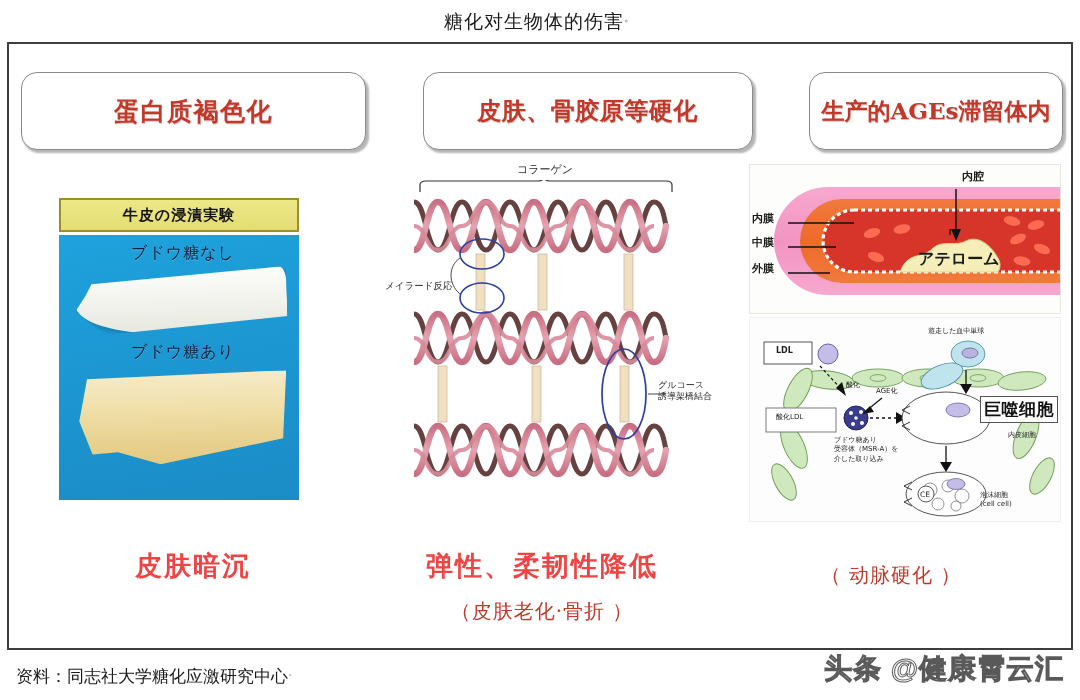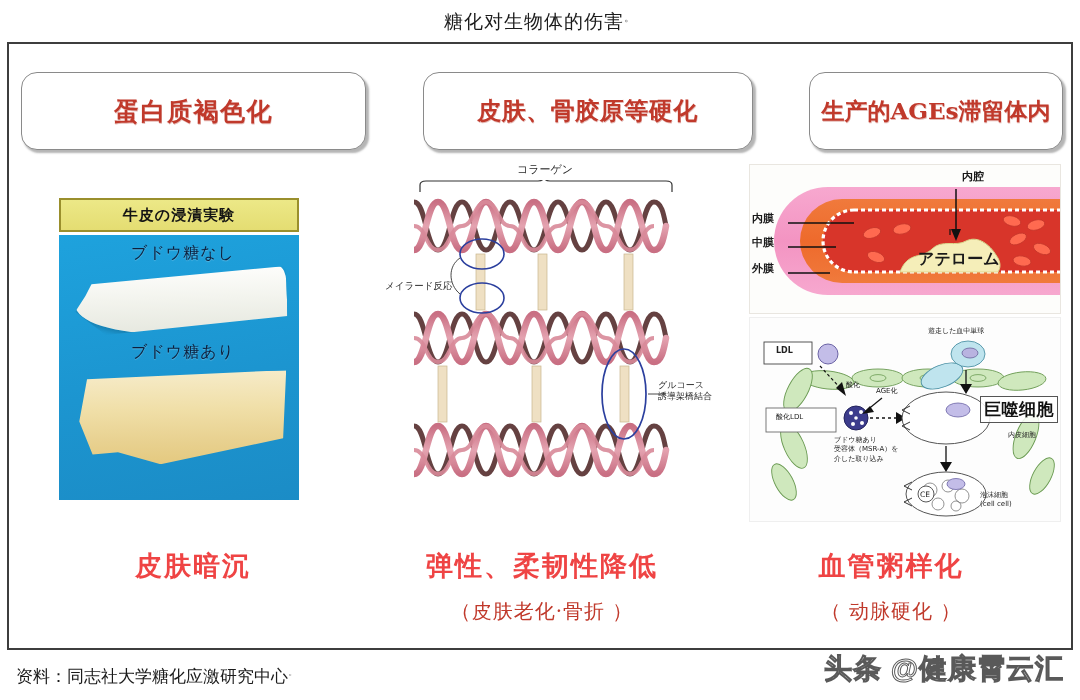--- a/index.html
+++ b/index.html
@@ -478,21 +478,20 @@
 
   <div class="captions">
     <div class="cap">
       <div class="main">皮肤暗沉</div>
     </div>
     <div class="cap">
       <div class="main">弹性、柔韧性降低</div>
       <div class="sub">（皮肤老化·骨折 ）</div>
     </div>
     <div class="cap">
-      <div class="main">血管粥样化</div>
       <div class="sub">（ 动脉硬化 ）</div>
     </div>
   </div>
 </div>
 
 <div class="footer">
   <span>资料：同志社大学糖化应激研究中心</span><span class="dot">。</span>
 </div>
 <div class="watermark">头条 @健康霄云汇</div>
 

